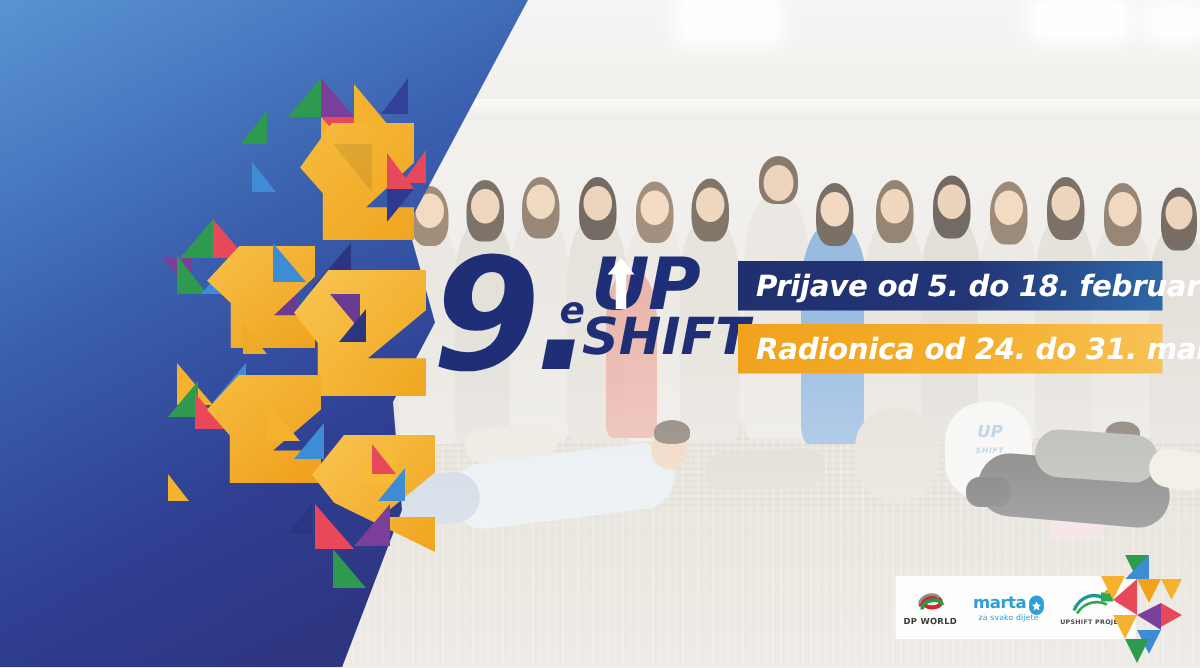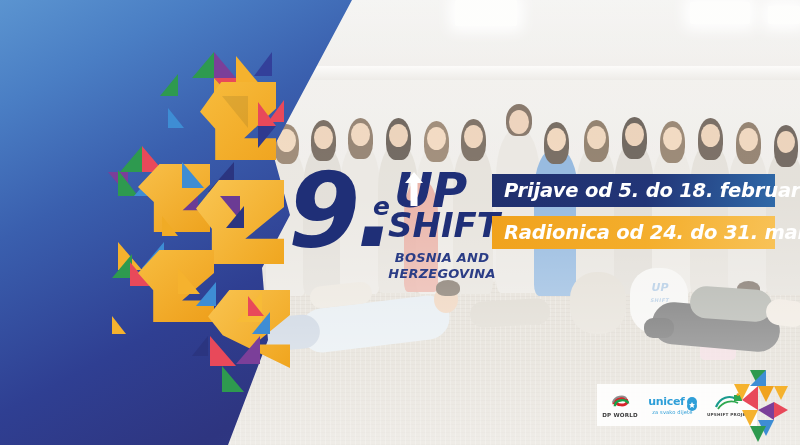--- a/index.html
+++ b/index.html
@@ -445,24 +445,20 @@
   </div>
 
   <div class="logo-block">
     <div class="nine">9.</div>
     <div class="e-mark">e</div>
     <div class="up-word">UP</div>
     <svg class="up-arrow" viewBox="0 0 18 34">
       <polygon points="9,0 18,11 12.5,11 12.5,34 5.5,34 5.5,11 0,11" fill="#ffffff"></polygon>
     </svg>
     <div class="shift-word">SHIFT</div>
-    <div class="country">
-      <span>BOSNIA AND</span><br>
-      <span>HERZEGOVINA</span>
-    </div>
   </div>
 
   <div class="banner banner-apply">
     <span>Prijave od 5. do 18. februara 2024.</span>
   </div>
   <div class="banner banner-workshop">
     <span>Radionica od 24. do 31. marta 2024.</span>
   </div>
 
   <div class="logo-strip">
@@ -473,21 +469,21 @@
           <path d="M3 13 C3 5,17 5,17 10 C17 15,5 15,4 9" fill="none" stroke="#d8232a" stroke-width="3"></path>
           <path d="M4 15 C4 7,18 7,18 12" fill="none" stroke="#1aa24a" stroke-width="2.6"></path>
           <path d="M2 11 C4 4,14 3,16 7" fill="none" stroke="#8e8e8e" stroke-width="2"></path>
         </svg>
       </div>
       <div class="dpworld-text">DP WORLD</div>
     </div>
 
     <div class="logo-cell">
       <div class="unicef-row">
-        <span class="unicef-word">unicef</span>
+        <span class="unicef-word">marta</span>
         <span class="unicef-globe">
           <svg viewBox="0 0 10 10" width="10" height="10">
             <circle cx="5" cy="5" r="5" fill="#2f9fd8"></circle>
             <path d="M5 1 L6 3 L8 3.2 L6.4 4.6 L7 7 L5 5.8 L3 7 L3.6 4.6 L2 3.2 L4 3 Z" fill="#ffffff"></path>
           </svg>
         </span>
       </div>
       <div class="unicef-sub">za svako dijete</div>
     </div>
 

